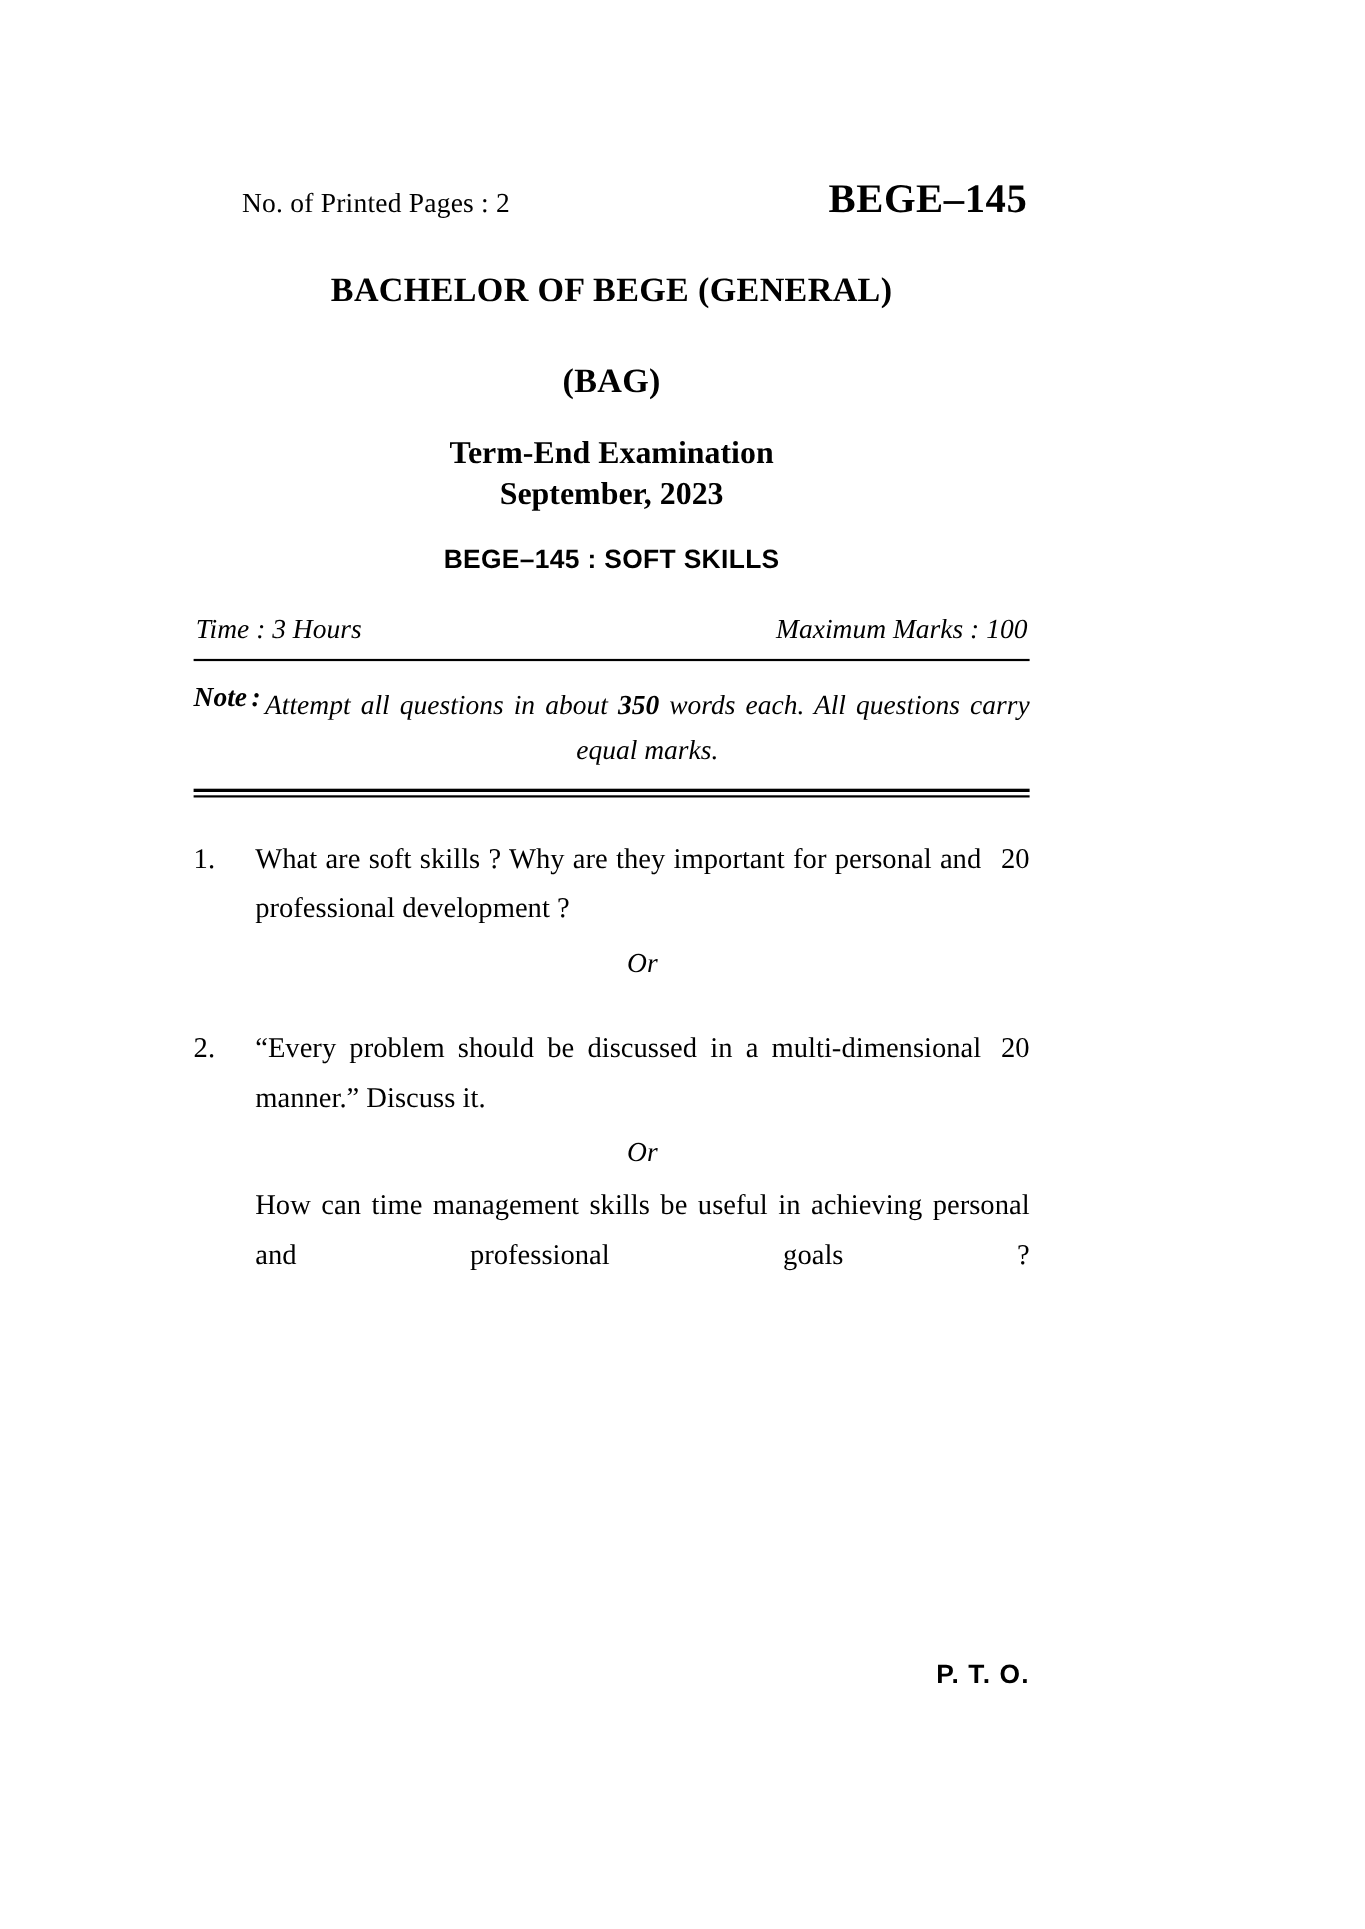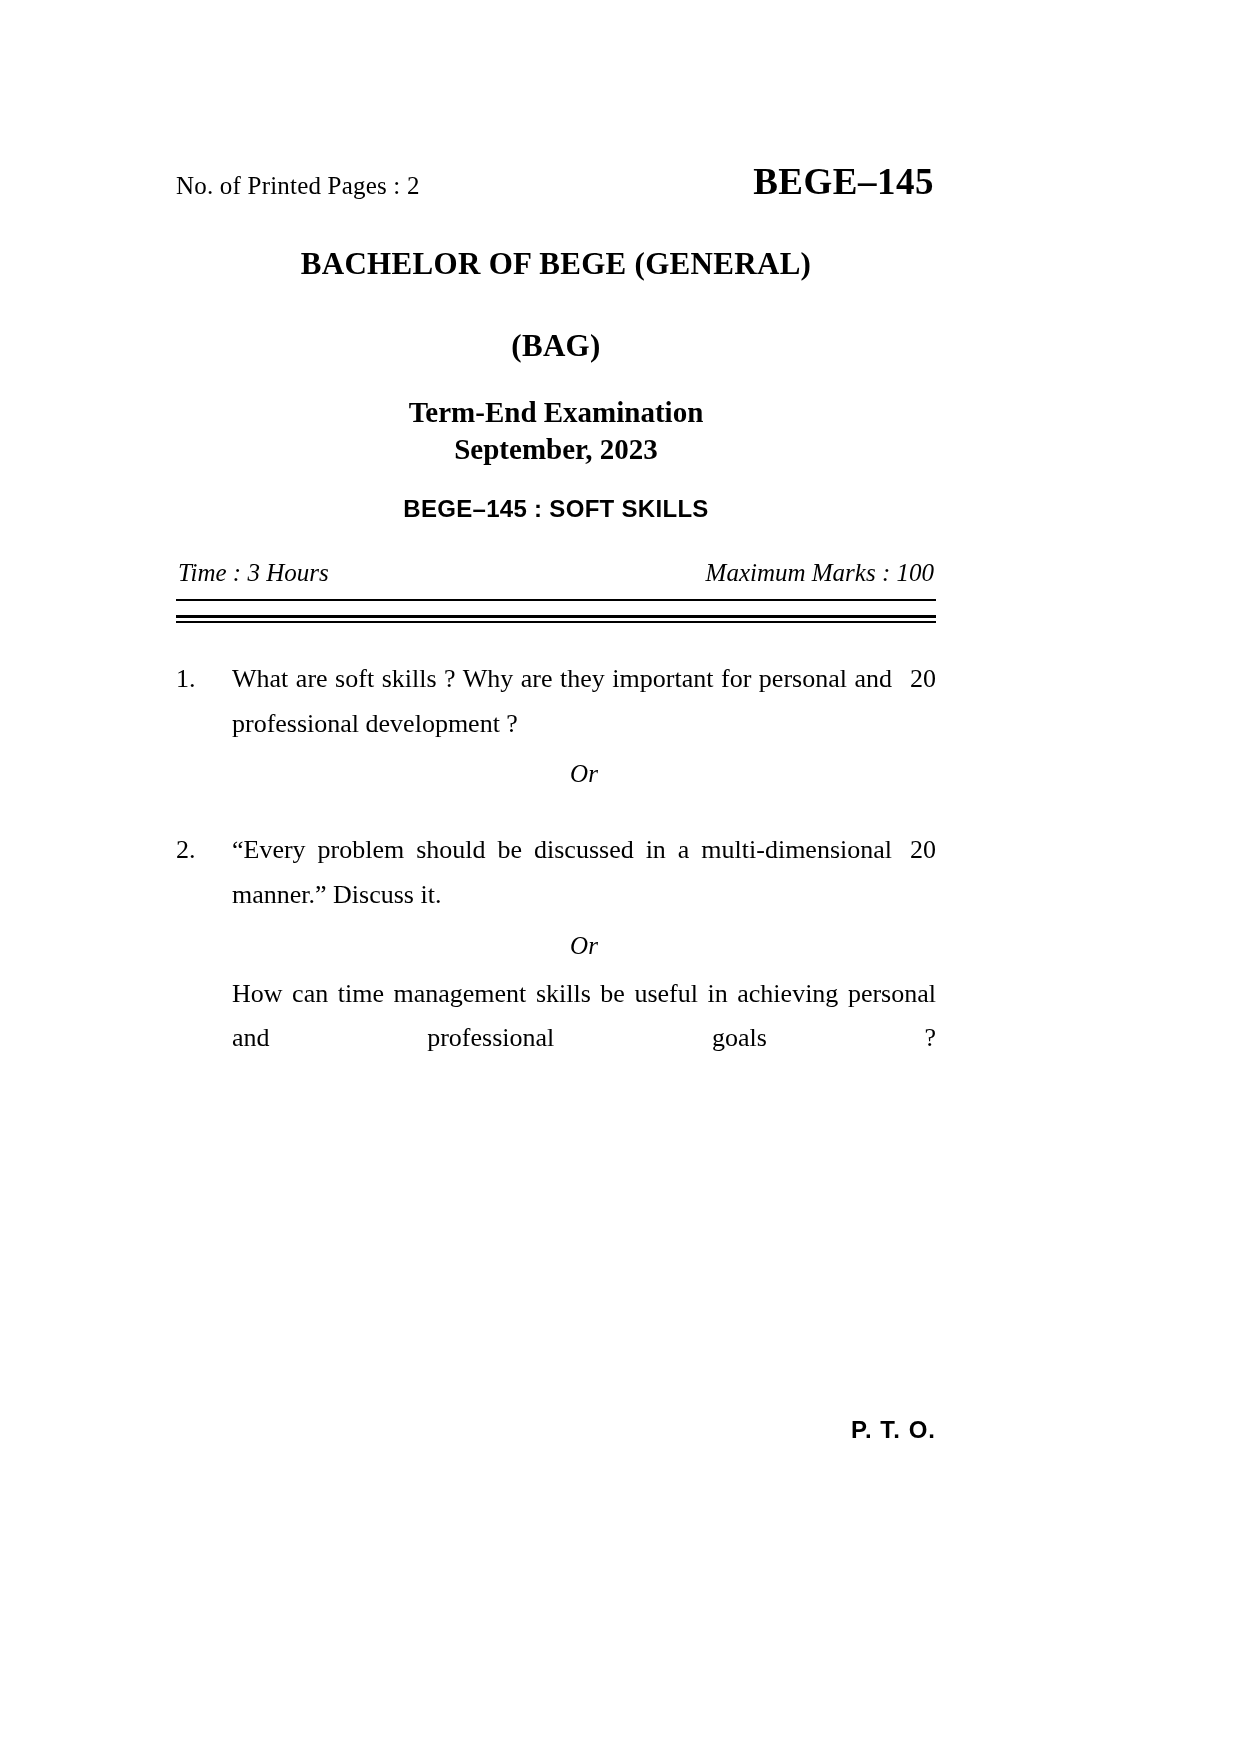--- a/index.html
+++ b/index.html
@@ -34,20 +34,21 @@
   .header-row {
     display: flex;
     align-items: baseline;
     justify-content: space-between;
     width: 100%;
   }
   .printed-pages {
     font-family: "Liberation Serif", serif;
     font-size: 25px;
     letter-spacing: 0.2px;
+    margin-left: 44px;
   }
   .course-code {
     font-family: "Liberation Serif", serif;
     font-size: 37px;
     font-weight: bold;
     letter-spacing: 0.5px;
     padding-right: 2px;
   }
 
   
@@ -191,21 +192,21 @@
     right: 0;
     bottom: 0;
     font-family: "Liberation Sans", sans-serif;
     font-size: 24px;
     font-weight: bold;
     letter-spacing: 1px;
   }
   .footer-wrap {
     position: absolute;
     left: 176px;
-    top: 1394px;
+    top: 1487px;
     width: 760px;
     height: 50px;
   }
 </style>
 </head>
 <body>
 
 <div class="page">
   <div class="content">
 
@@ -222,20 +223,25 @@
       <div class="paper-title">BEGE–145 : SOFT SKILLS</div>
     </div>
 
     <div class="time-marks">
       <div class="left">Time : 3 Hours</div>
       <div class="right">Maximum Marks : 100</div>
     </div>
 
     <div class="rule-single"></div>
 
+    <div class="note-block">
+      <span class="note-label">Note</span>
+      <span class="note-colon">:</span>
+      <span class="note-text"><span>Attempt all questions in about </span><b>350</b><span> words each. All questions carry equal marks.</span></span>
+    </div>
 
     <div class="rule-double"></div>
 
     <div class="questions">
 
       <div class="q-item">
         <div class="q-num">1.</div>
         <div class="q-body">
           <div class="q-text"><span class="q-marks">20</span><span>What are soft skills ? Why are they important for personal and professional development ?</span></div>
           <div class="or-line">Or</div>

